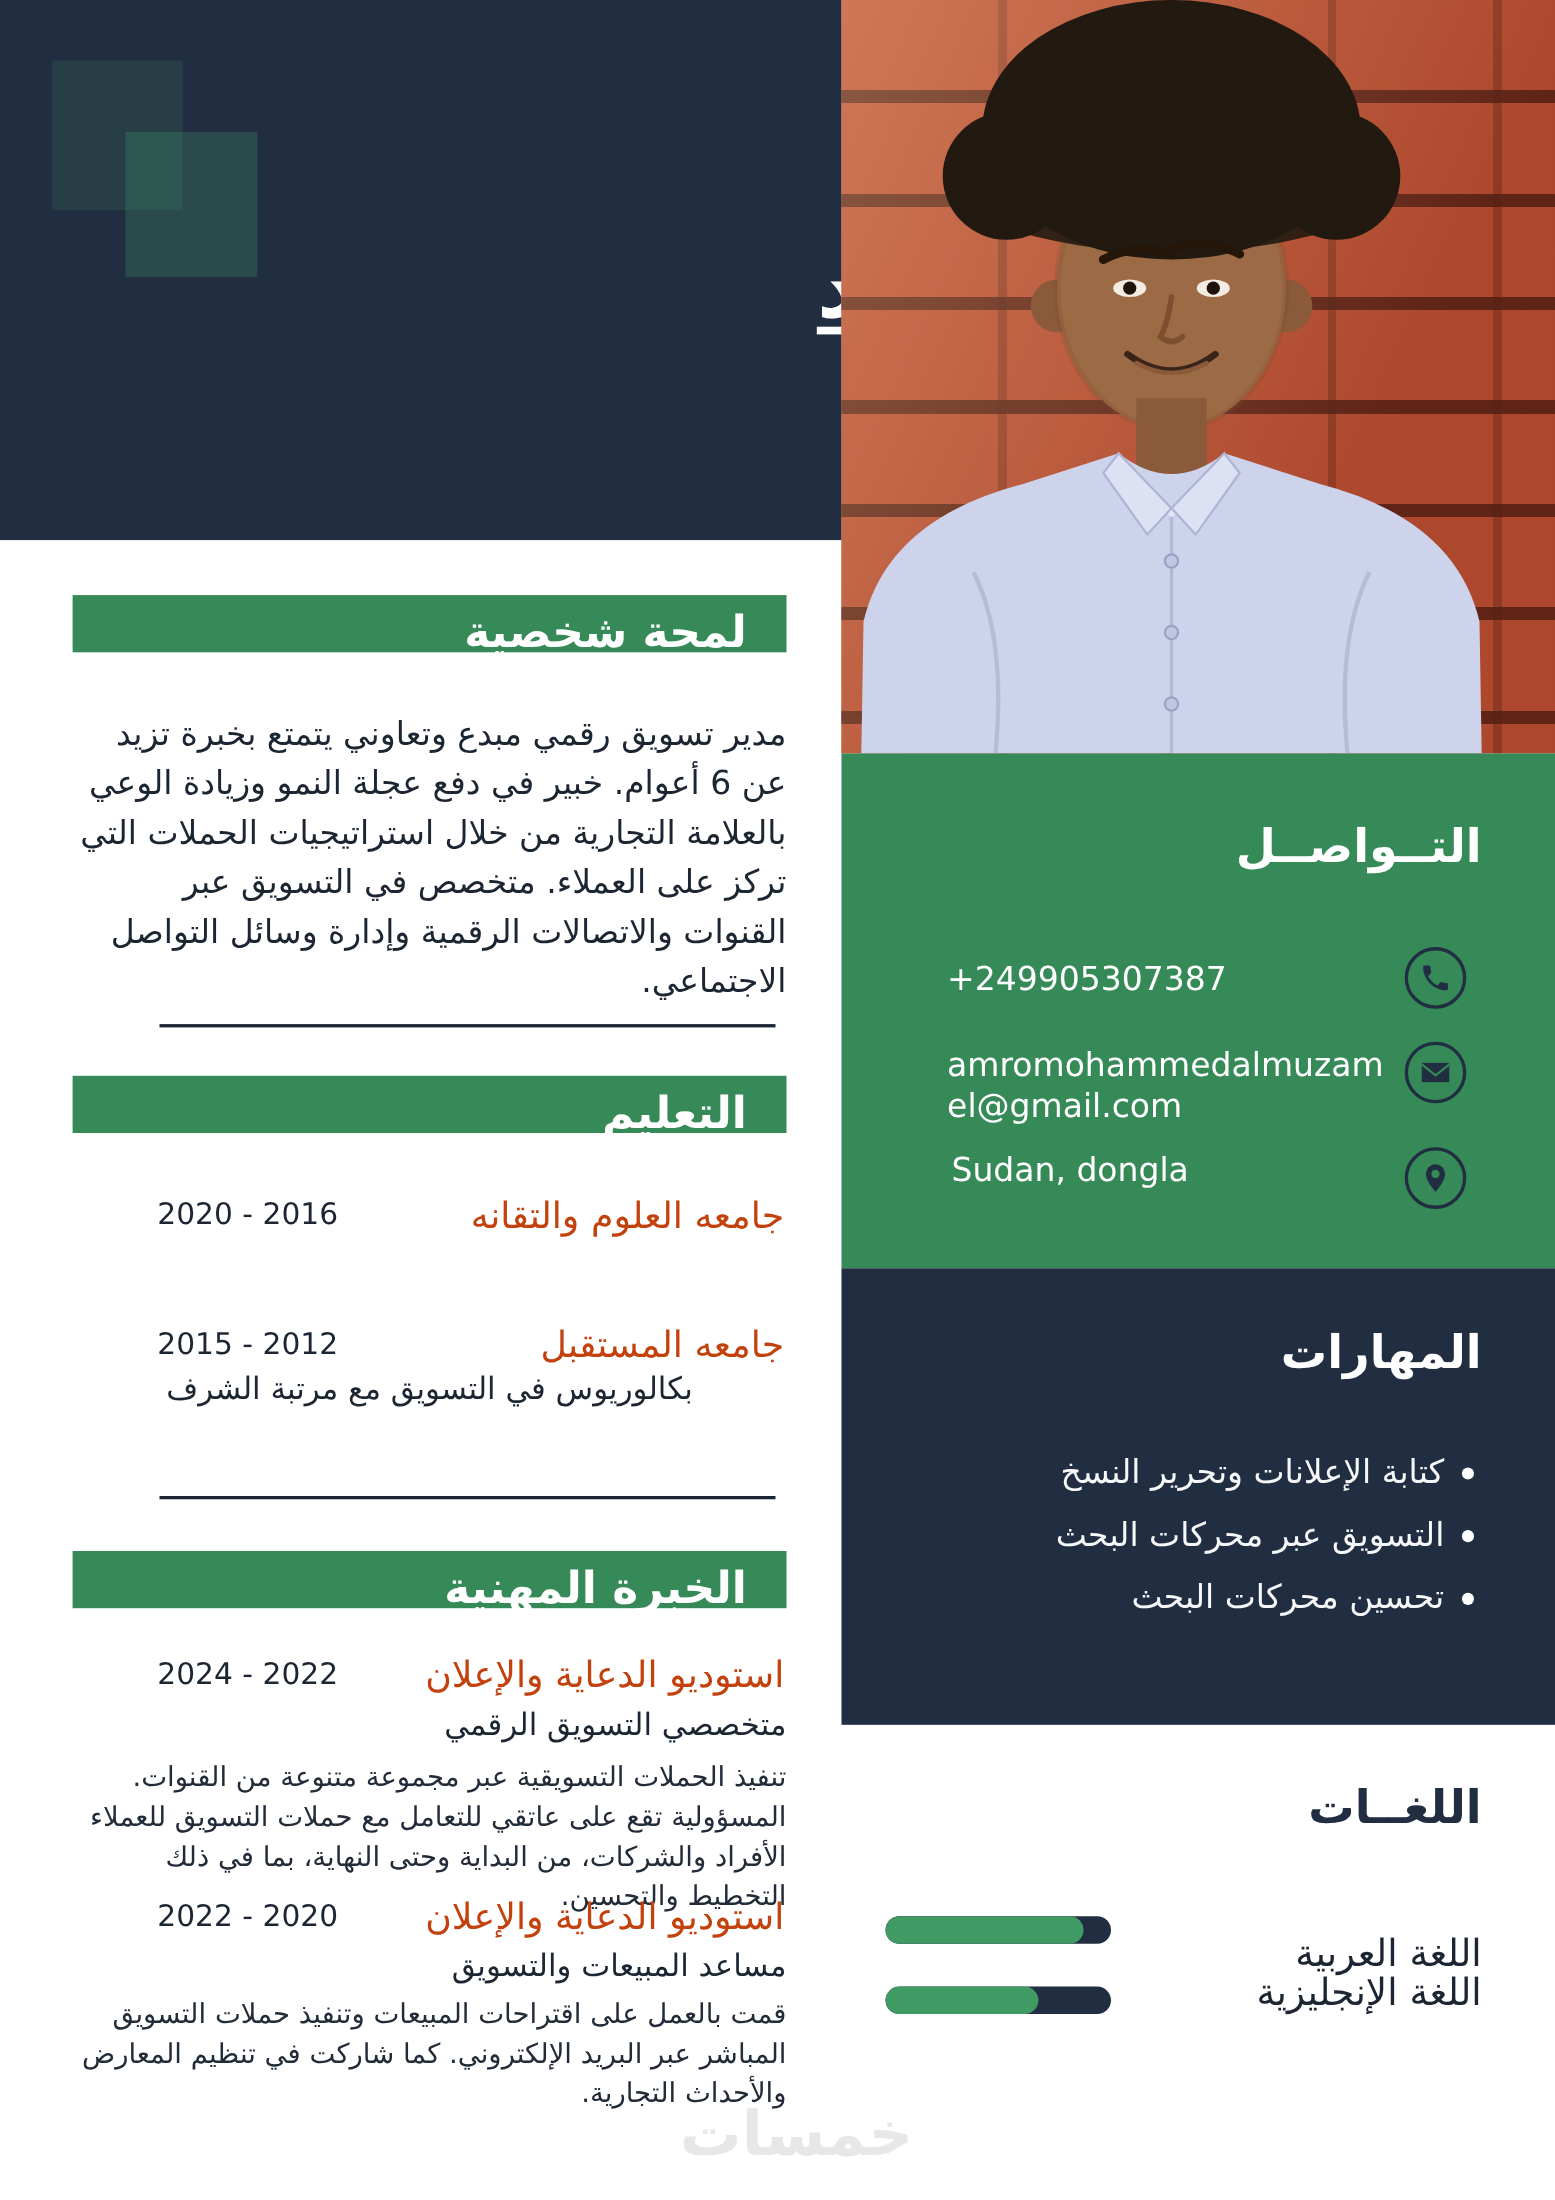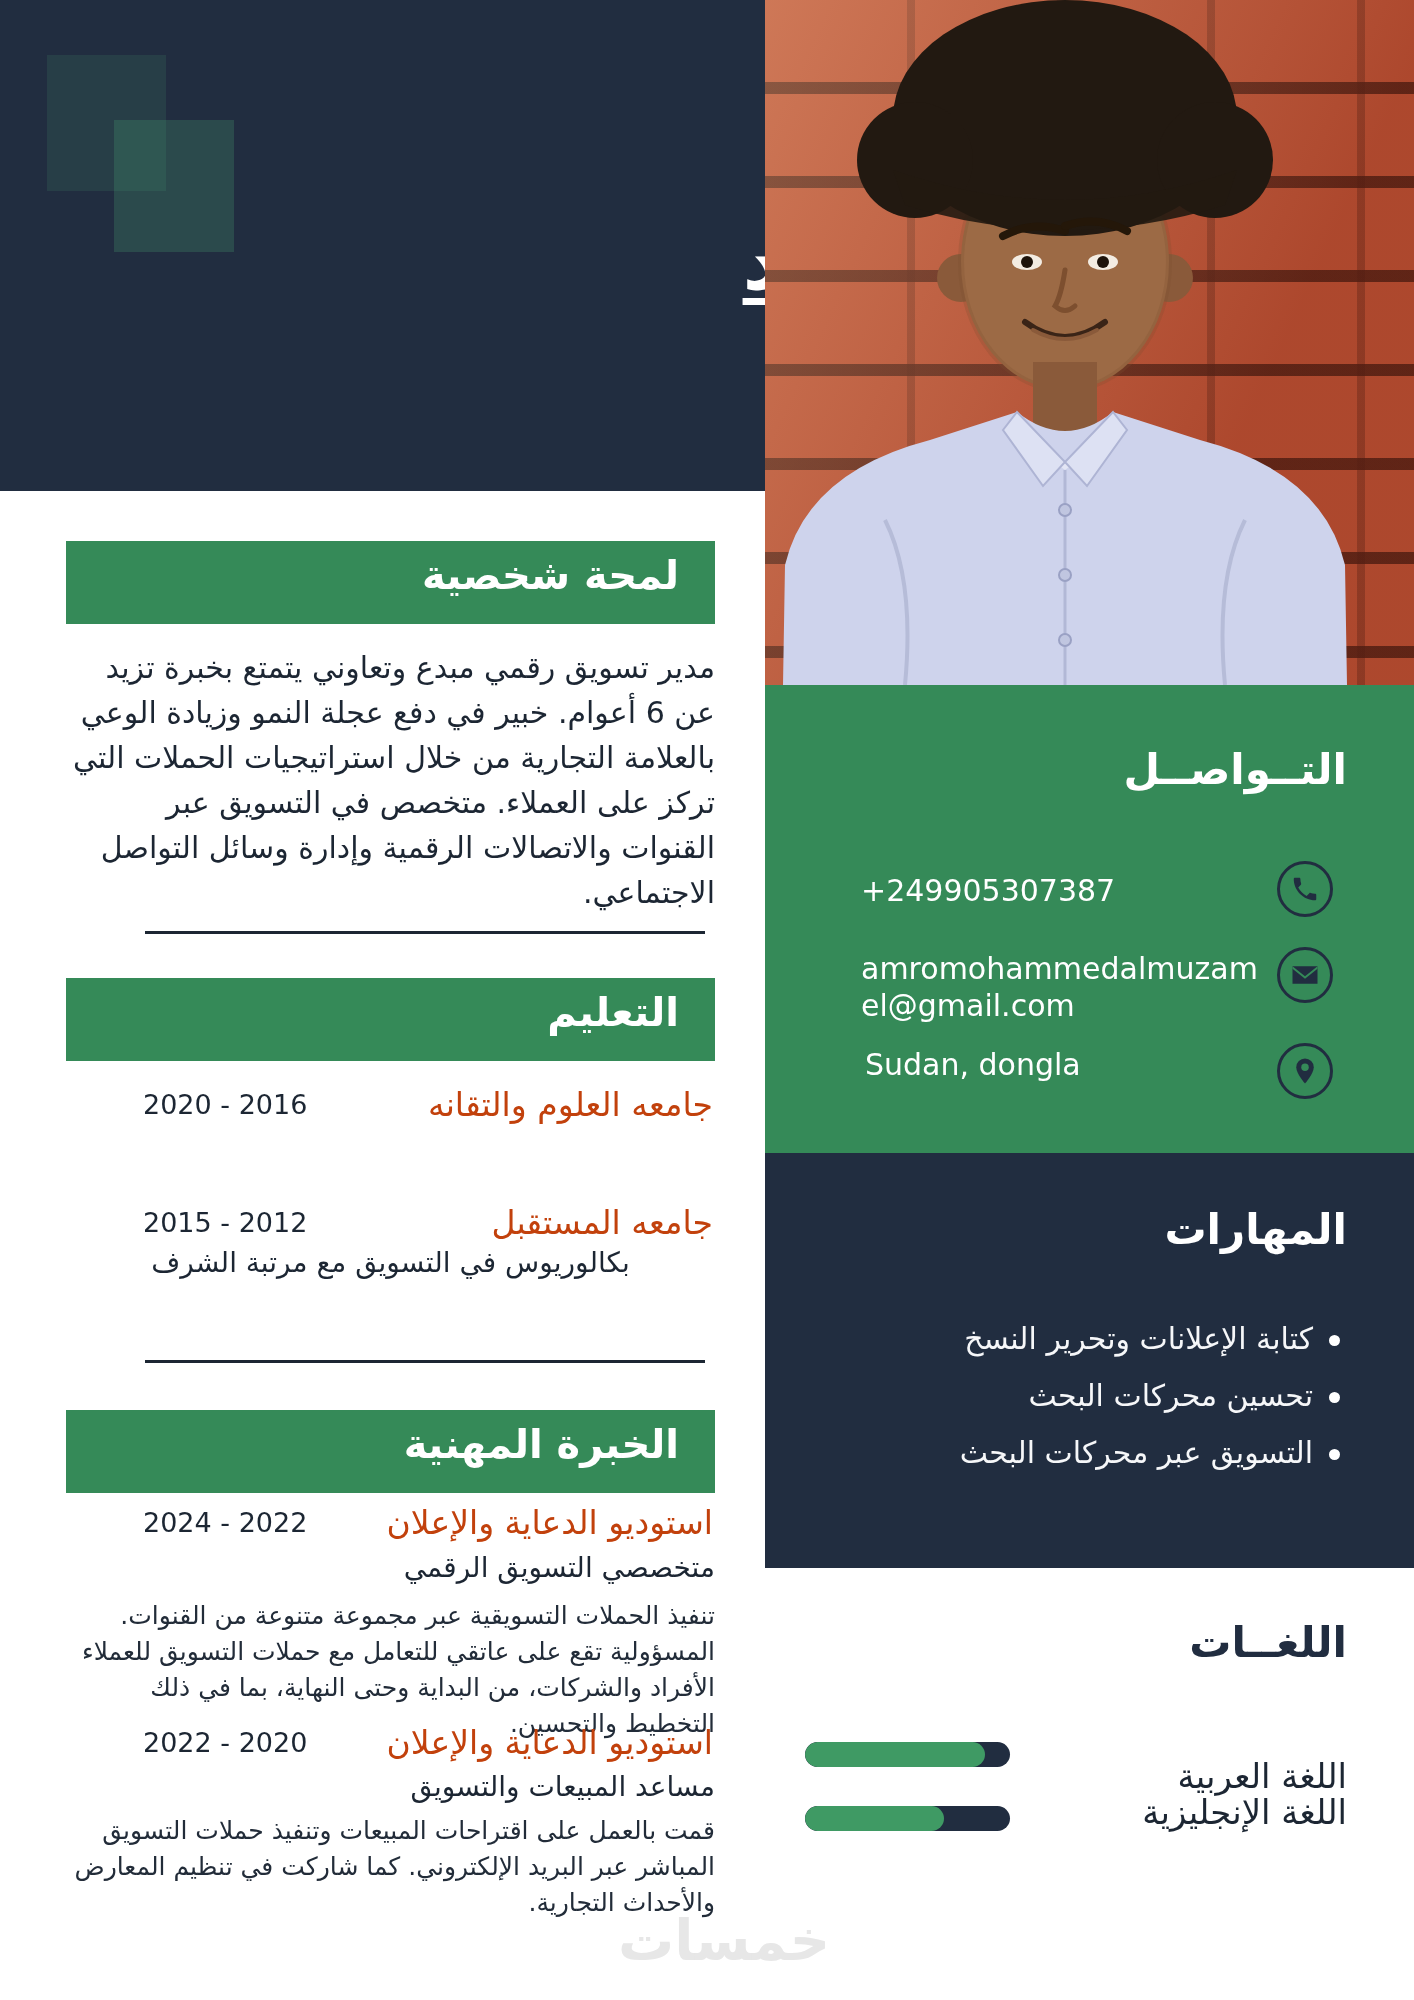--- a/index.html
+++ b/index.html
@@ -50,21 +50,21 @@
   .skill-item{direction:rtl;color:#f6f7f9;font-size:30px;line-height:42px;margin-bottom:15px;white-space:nowrap;}
   .skill-item .dot{display:inline-block;width:11px;height:11px;border-radius:50%;background:#ffffff;margin-left:16px;vertical-align:middle;}
 
   .lang-label{right:67px;color:#1c2633;font-size:34px;line-height:44px;white-space:nowrap;}
   .ll1{top:1712px;margin-top:42px;} .ll2{top:1790px;}
   .lang-bar{left:805px;width:205px;height:25px;background:#212d40;border-radius:13px;overflow:hidden;direction:ltr;}
   .lb1{top:1742px;} .lb2{top:1806px;}
   .lang-fill{height:100%;background:#3f9a64;border-radius:13px;}
 
   
-  .section-box{left:66px;width:649px;height:83px;background:#358a58;box-sizing:border-box;
+  .section-box{left:66px;width:649px;height:52px;background:#358a58;box-sizing:border-box;
     color:#ffffff;font-size:40px;font-weight:bold;line-height:68px;text-align:right;padding-left:0;padding-right:36px;white-space:nowrap;}
   .box-profile{top:541px;} .box-edu{top:978px;} .box-exp{top:1410px;}
   .profile-text{left:66px;top:645px;width:649px;color:#1c2633;font-size:30px;line-height:45px;text-align:right;}
   .divider{left:145px;width:560px;height:3px;background:#1c2633;}
   .dv1{top:931px;} .dv2{top:1360px;}
 
   .entry-row{left:66px;width:649px;height:46px;}
   .entry-title{position:absolute;right:2px;top:0;color:#c2410c;font-size:33px;white-space:nowrap;}
   .entry-date{position:absolute;left:77px;top:4px;color:#1c2633;font-size:27px;direction:rtl;white-space:nowrap;}
   .entry-sub{left:66px;width:649px;color:#1c2633;font-size:28px;text-align:right;white-space:nowrap;}
@@ -151,22 +151,22 @@
     <svg width="30" height="30" viewBox="0 0 24 24">
         <path fill="#212d40" d="M12 2a7 7 0 0 0-7 7c0 5.2 7 13 7 13s7-7.8 7-13a7 7 0 0 0-7-7z"></path>
         <circle cx="12" cy="9" r="3" fill="#358a58"></circle>
       </svg>
   </div>
 
   <div class="abs skills-panel"></div>
   <div class="abs panel-heading skills-heading">المهارات</div>
   <div class="abs skill-list">
     <div class="skill-item"><span class="dot"></span><span>كتابة الإعلانات وتحرير النسخ</span></div>
+    <div class="skill-item"><span class="dot"></span><span>التسويق عبر محركات البحث</span></div>
     <div class="skill-item"><span class="dot"></span><span>تحسين محركات البحث</span></div>
-    <div class="skill-item"><span class="dot"></span><span>التسويق عبر محركات البحث</span></div>
   </div>
 
   <div class="abs lang-heading">اللغــات</div>
   <div class="abs lang-label ll1">اللغة العربية</div>
   <div class="abs lang-bar lb1">
       <div class="lang-fill" style="width: 88%;"></div>
     </div>
   <div class="abs lang-label ll2">اللغة الإنجليزية</div>
   <div class="abs lang-bar lb2">
       <div class="lang-fill" style="width: 68%;"></div>

